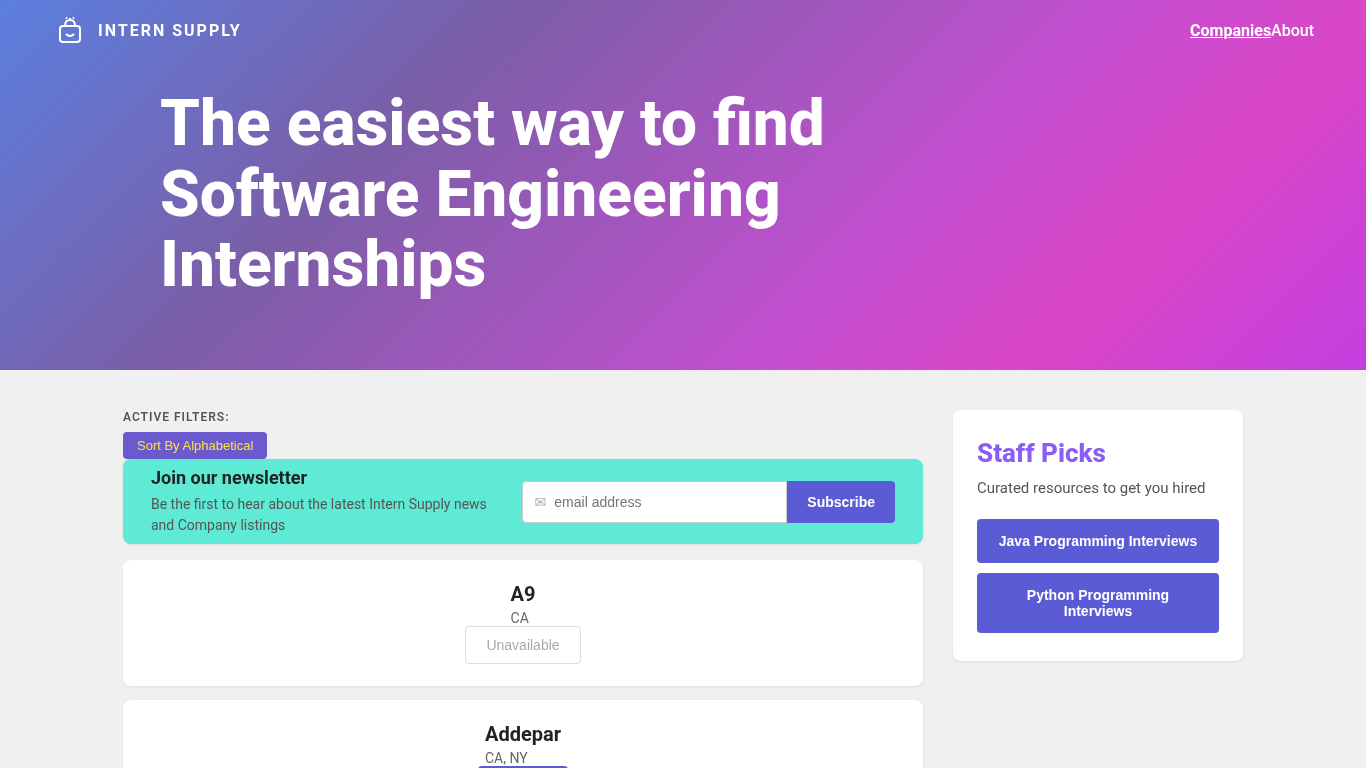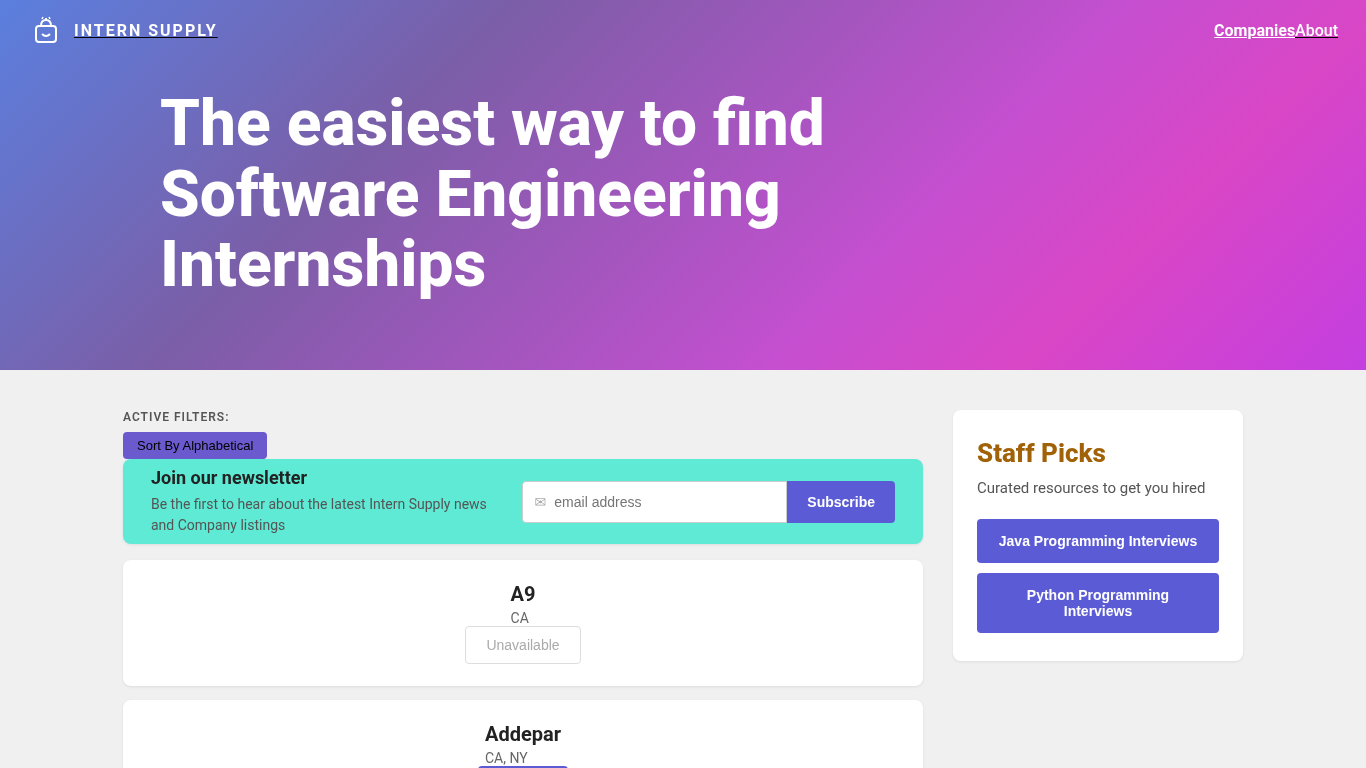--- a/index.html
+++ b/index.html
@@ -5,24 +5,23 @@
     * { margin: 0; padding: 0; box-sizing: border-box; }
     body { font-family: -apple-system, BlinkMacSystemFont, 'Segoe UI', Roboto, sans-serif; background: #f0f0f0; }
 
     
     nav {
       position: absolute;
       top: 0; left: 0; right: 0;
       display: flex;
       align-items: center;
       justify-content: space-between;
-      padding: 0 28px;
+      padding: 0 52px;
       height: 60px;
       z-index: 10;
-      text-decoration: underline;
     }
     .nav-logo {
       display: flex;
       align-items: center;
       gap: 10px;
       color: white;
       text-decoration: none;
     }
     .nav-logo-icon {
       width: 36px;
@@ -85,21 +84,21 @@
     }
     .active-filters-label {
       font-size: 12px;
       font-weight: 600;
       color: #555;
       letter-spacing: 1px;
       margin-bottom: 8px;
     }
     .filter-tag {
       background: #6a5acd;
-      color: #000000;
+      color: #fde047;
       border: none;
       border-radius: 4px;
       padding: 6px 14px;
       font-size: 13px;
       cursor: pointer;
     }
 
     
     .newsletter-card {
       background: #5eead4;
@@ -211,21 +210,21 @@
     }
     .staff-picks-card {
       background: white;
       border-radius: 8px;
       padding: 28px 24px;
       box-shadow: 0 1px 3px rgba(0,0,0,0.08);
     }
     .staff-picks-title {
       font-size: 26px;
       font-weight: 800;
-      color: #a16207;
+      color: #8b5cf6;
       margin-bottom: 10px;
     }
     .staff-picks-desc {
       font-size: 15px;
       color: #555;
       margin-bottom: 20px;
       line-height: 1.4;
     }
     .staff-pick-btn {
       display: block;

